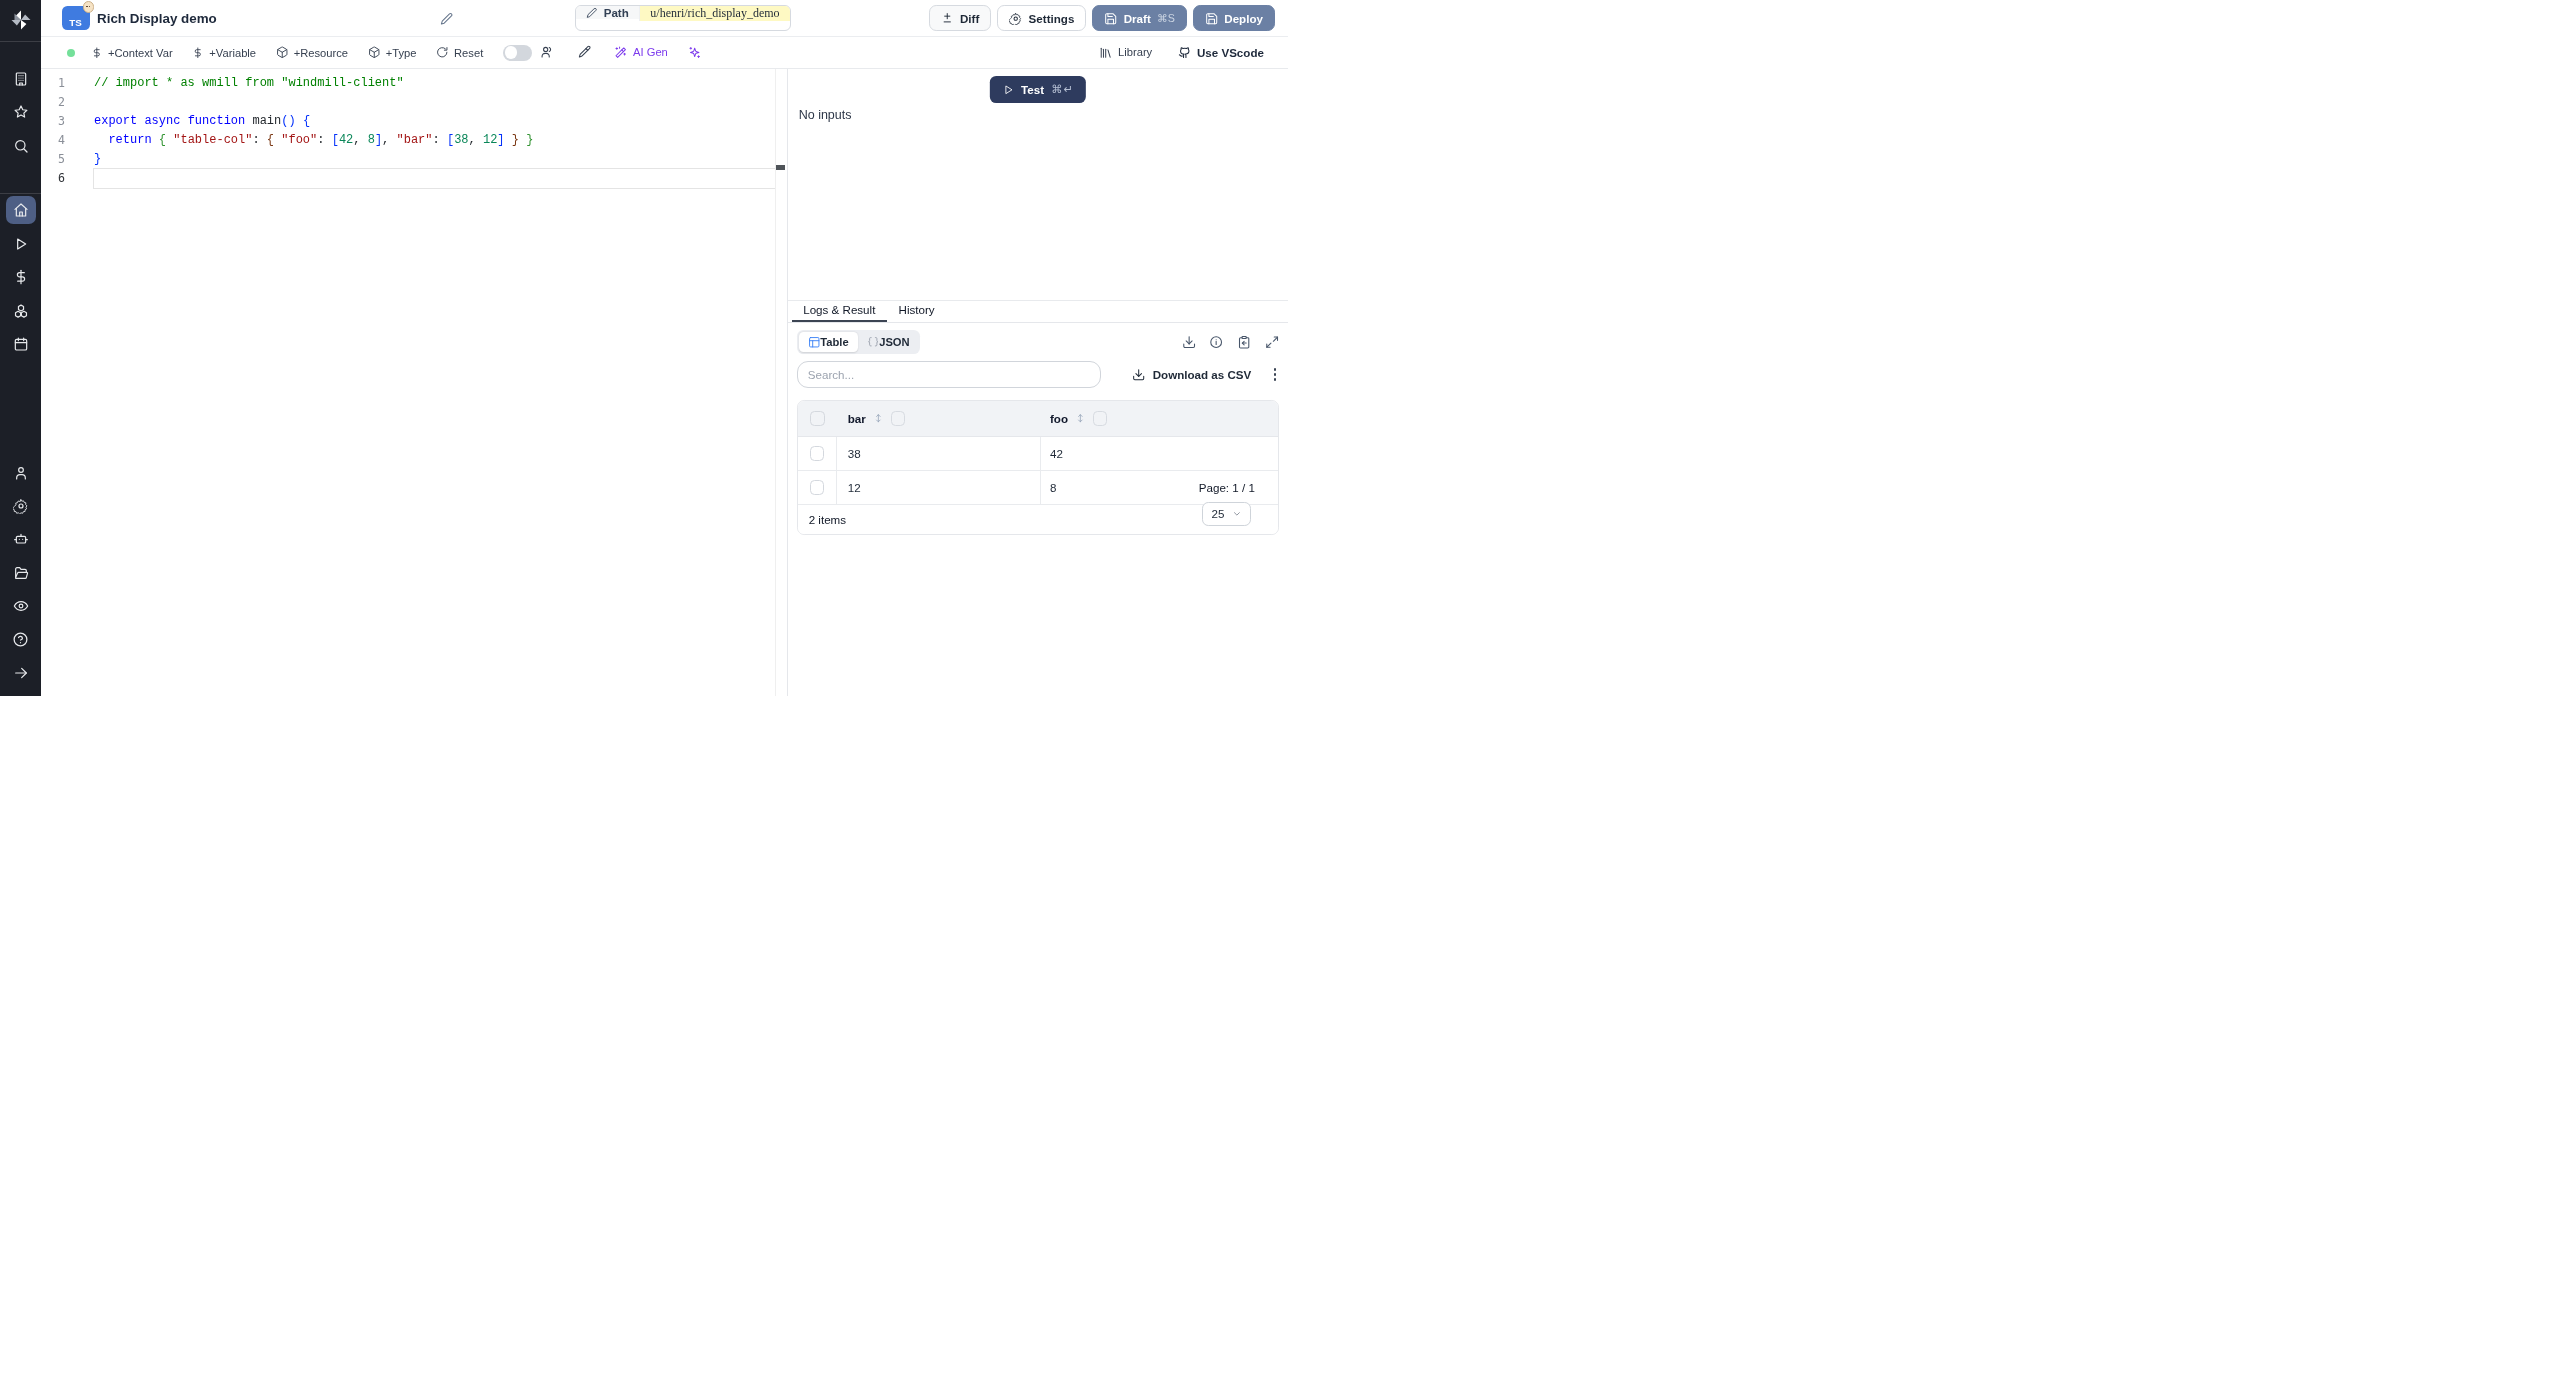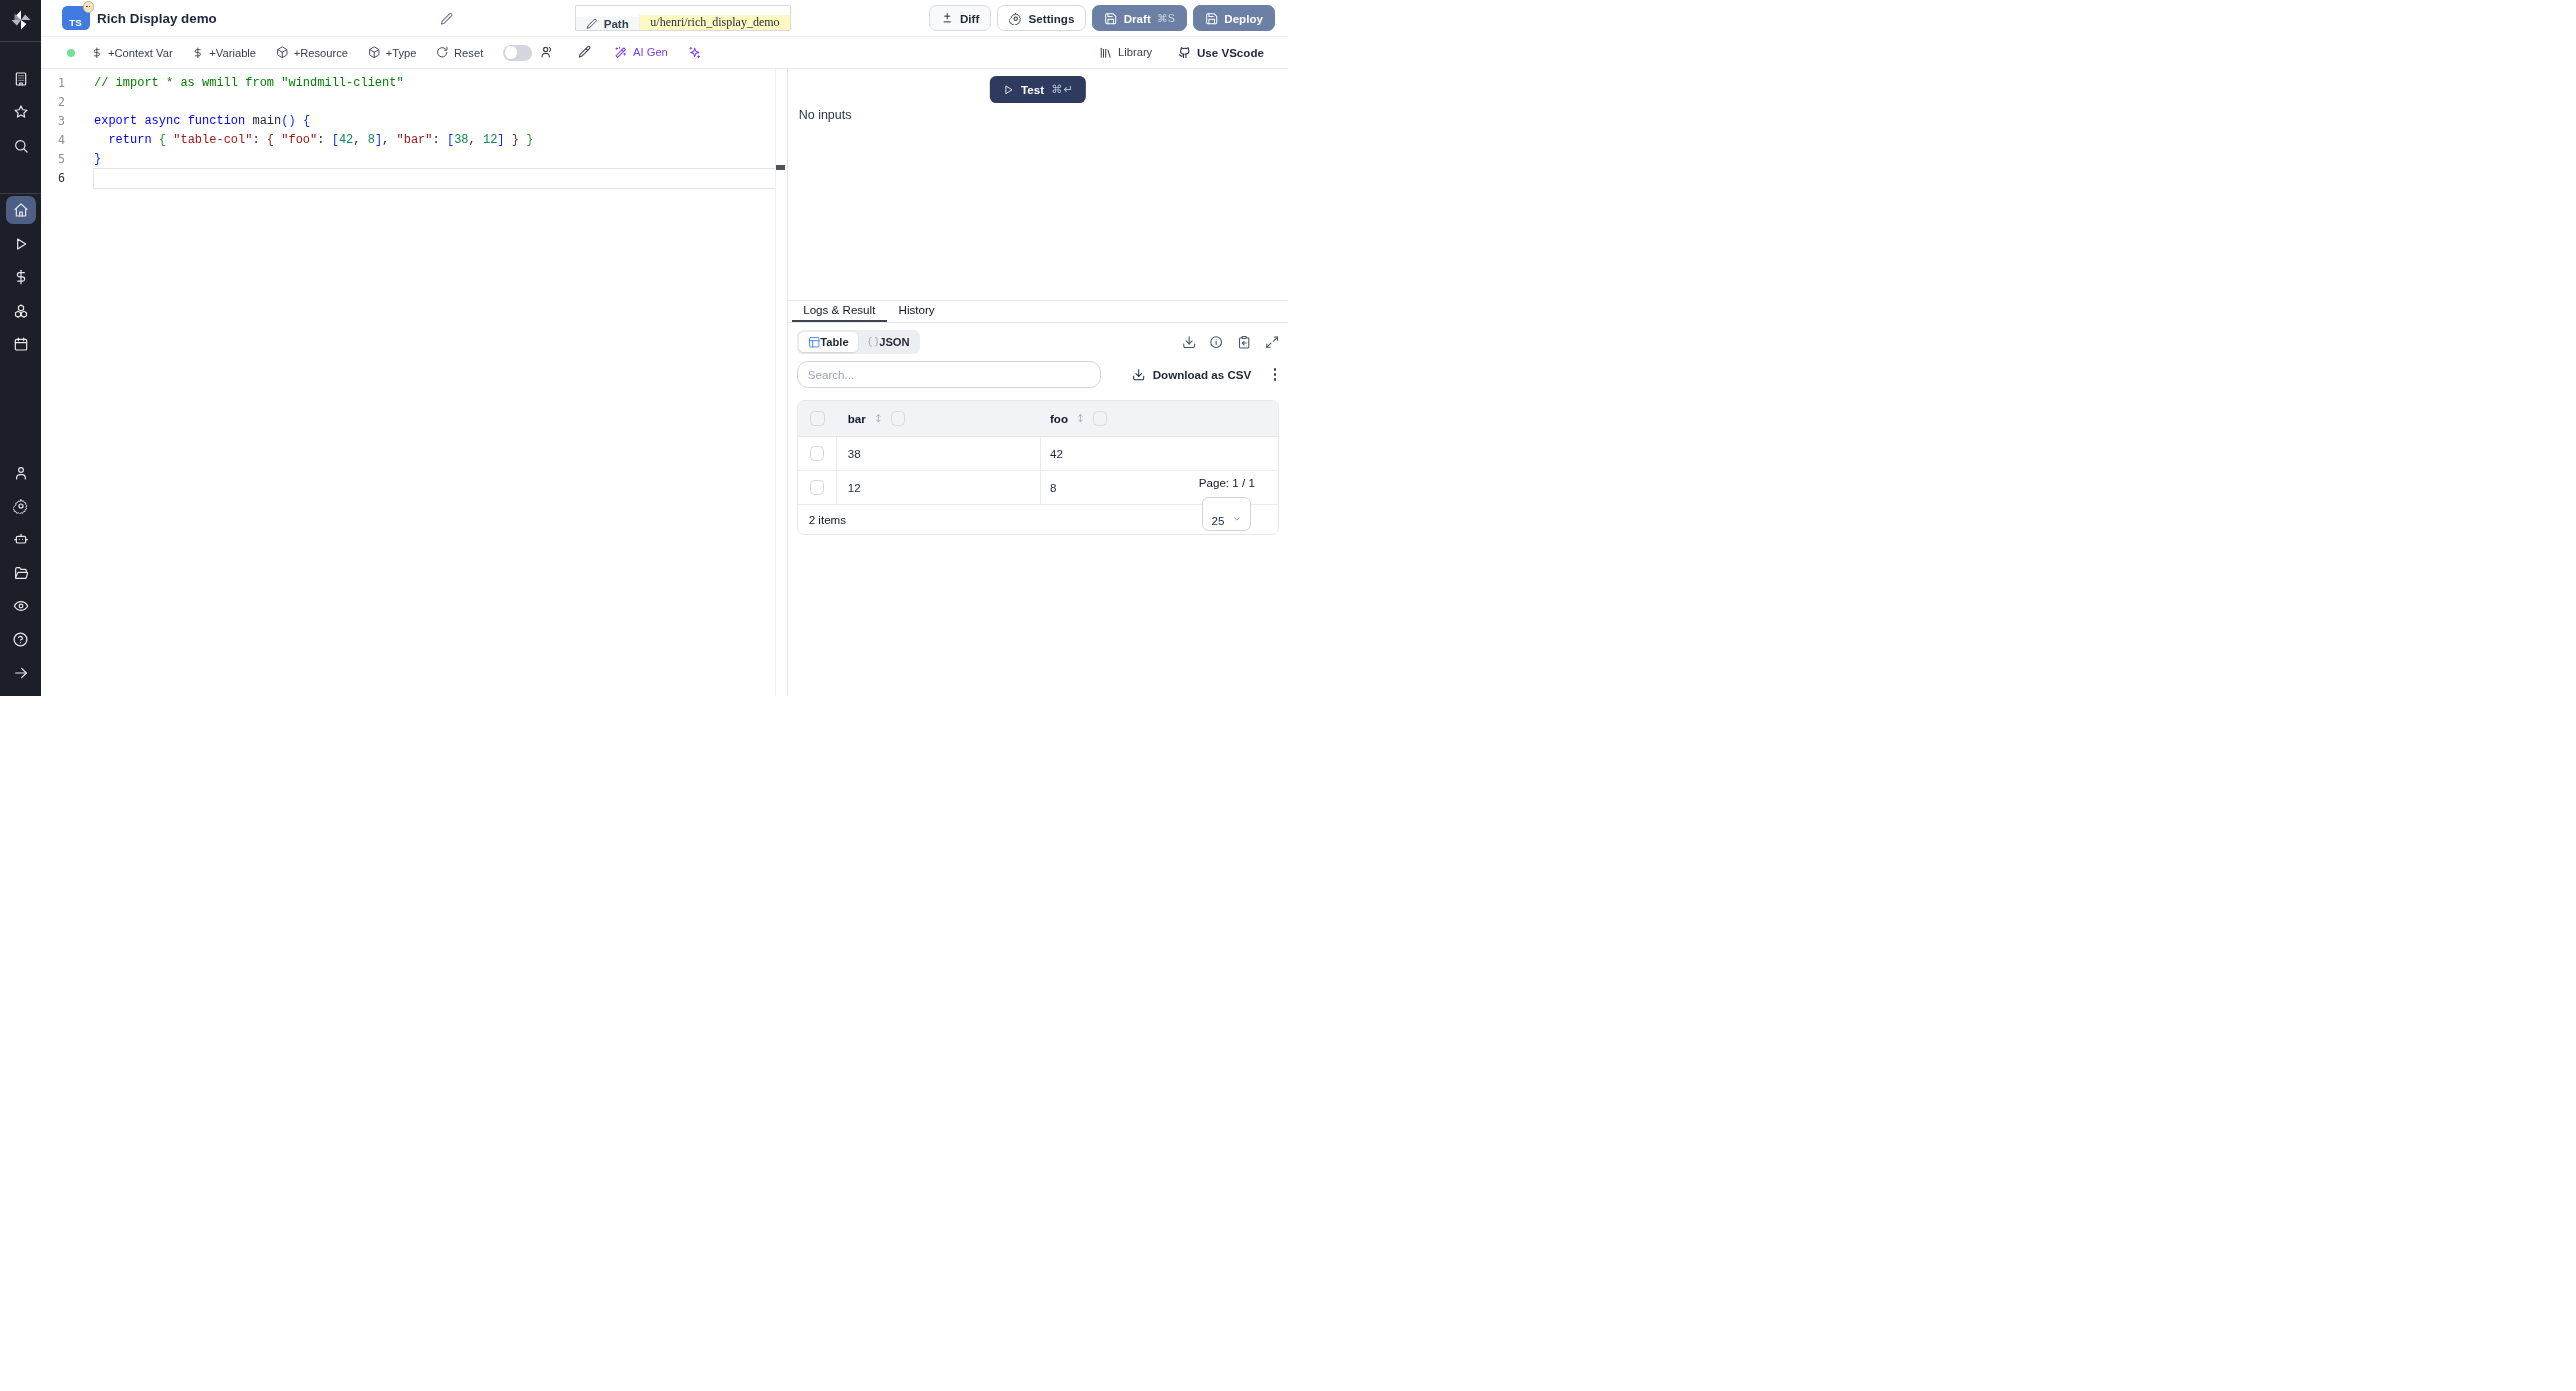--- a/index.html
+++ b/index.html
@@ -18,21 +18,21 @@
   .sb-spacer { flex:1; }
 
   
   .header { position:absolute; left:41px; top:0; right:0; height:37px; background:#fff; border-bottom:0.9px solid #ebedf0; }
   .ts-badge { position:absolute; left:20.6px; top:6.3px; width:28px; height:24px; border-radius:5.4px; background:#3f7be0; color:#fff; font-weight:700; font-size:9.8px; display:flex; align-items:flex-end; justify-content:center; padding-bottom:2.7px; }
   .ts-emoji { position:absolute; right:-4.5px; top:-5.4px; width:11.6px; height:11.6px; border-radius:50%; background:#f6e3c5; border:0.9px solid #cdb18a; }
   .ts-emoji i { position:absolute; width:1.8px; height:1.8px; border-radius:50%; background:#4a3524; top:3.6px; }
   .ts-emoji i.l{left:2.7px} .ts-emoji i.r{right:2.7px}
   .page-title { position:absolute; left:56px; top:10.7px; font-size:13.4px; font-weight:700; color:#1e293b; }
   .title-edit { position:absolute; left:399px; top:11.6px; color:#64748b; cursor:pointer; }
-  .path-group { position:absolute; left:534px; top:5.4px; height:26px; border:0.9px solid #d6dae0; border-radius:1px; display:flex; align-items:flex-end; overflow:hidden; cursor:pointer; }
+  .path-group { position:absolute; left:534px; top:5.4px; height:26px; border:0.9px solid #d6dae0; border-radius:6px; display:flex; align-items:flex-start; overflow:hidden; cursor:pointer; }
   .path-left { background:#f6f7f8; display:flex; align-items:center; gap:6.3px; padding:0 9.8px; color:#334155; font-size:11.6px; font-weight:600; }
   .path-right { background:#fef9c3; display:flex; align-items:center; padding:0 10.7px; font-family:Liberation Serif, serif; font-size:12px; color:#1f2937; border-left:0.9px solid #eef0f2; }
   .hdr-btns { position:absolute; right:13.4px; top:5.4px; display:flex; gap:6.3px; }
   .btn { height:26px; border-radius:7.2px; display:flex; align-items:center; gap:6.3px; padding:0 10.7px; font-size:11.6px; font-weight:600; cursor:pointer; border:0.9px solid #d6dae0; color:#1f2937; background:#fff; }
   .btn.soft { background:#f8f9fa; }
   .btn.primary { background:#6b80a4; border-color:#6b80a4; color:#fff; }
   .btn .kbd { font-weight:500; color:#ccd5e3; font-size:10.7px; }
 
   
   .toolbar { position:absolute; left:41px; top:37px; right:0; height:32px; background:#fff; border-bottom:0.9px solid #e8eaed; display:flex; align-items:center; padding:0 13.4px; }
@@ -94,21 +94,21 @@
   .checkbox { width:14.3px; height:14.3px; border:1.3px solid #d4d8de; border-radius:4.5px; background:#fff; cursor:pointer; flex:none; }
   .t-head .checkbox { background:transparent; }
   .col-label { font-weight:700; color:#11182b; }
   .sort-ic { color:#94a3b8; cursor:pointer; }
   .col-box { width:14.3px; height:14.3px; border:1.3px solid #d7dbe1; border-radius:4.5px; cursor:pointer; }
   .cell-val { color:#1f2937; }
   .t-foot { height:29.5px; display:flex; align-items:center; padding:0 9px 0 10.7px; background:#fff;gap:44px; }
   .items-count { font-size:11.6px; color:#111827; }
   .foot-right { margin-left:auto; display:flex; align-items:center; gap:8px;flex-direction:column; }
   .page-label { font-size:11.6px; color:#111827; }
-  .page-select { height:24px; border:0.9px solid #cfd4da; border-radius:6.3px; background:#fff; display:flex; align-items:flex-start; gap:8px; padding:16px 8px; font-size:11.6px; color:#1f2937; cursor:pointer; }
+  .page-select { height:24px; border:0.9px solid #cfd4da; border-radius:6.3px; background:#fff; display:flex; align-items:center; gap:8px; padding:6px 8px; font-size:11.6px; color:#1f2937; cursor:pointer; }
   .page-select .chev { color:#6b7280; }
   .prev-btn { height:25px; border-radius:6.3px; background:#f1f3f5; display:flex; align-items:center; gap:7.2px; padding:0 9.8px; font-size:11.6px; font-weight:500; color:#334155; cursor:pointer; }
 </style>
 </head>
 <body>
 
 <div class="app">
 
   <nav class="sidebar">
     <div class="sb-logo">

